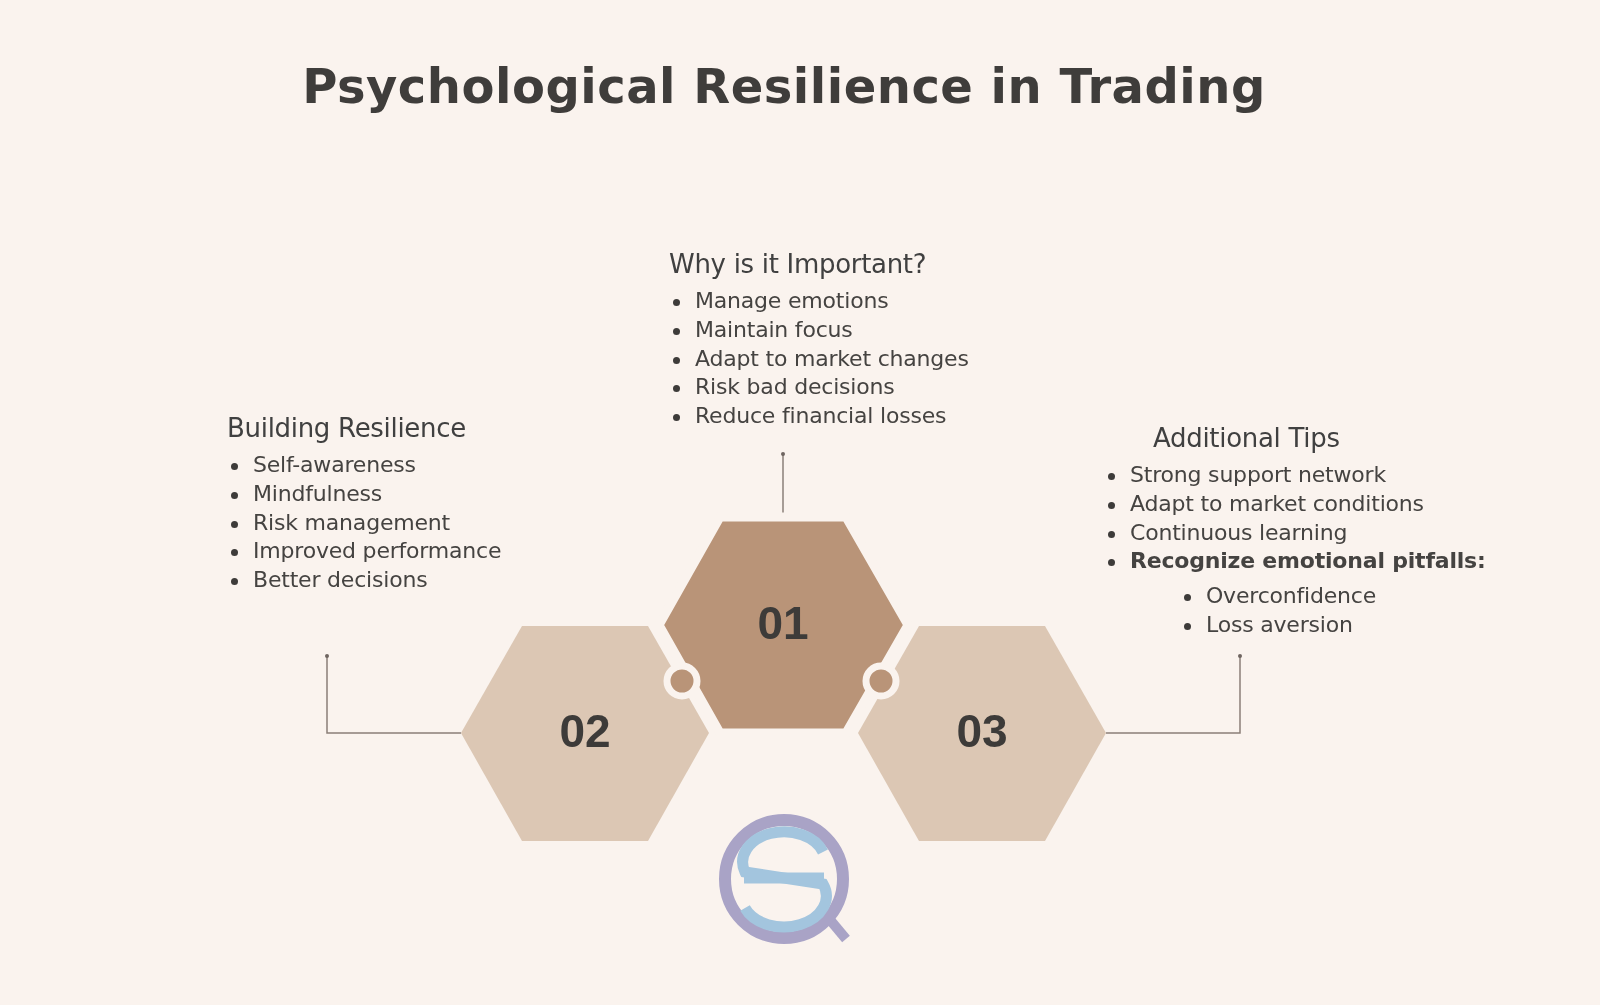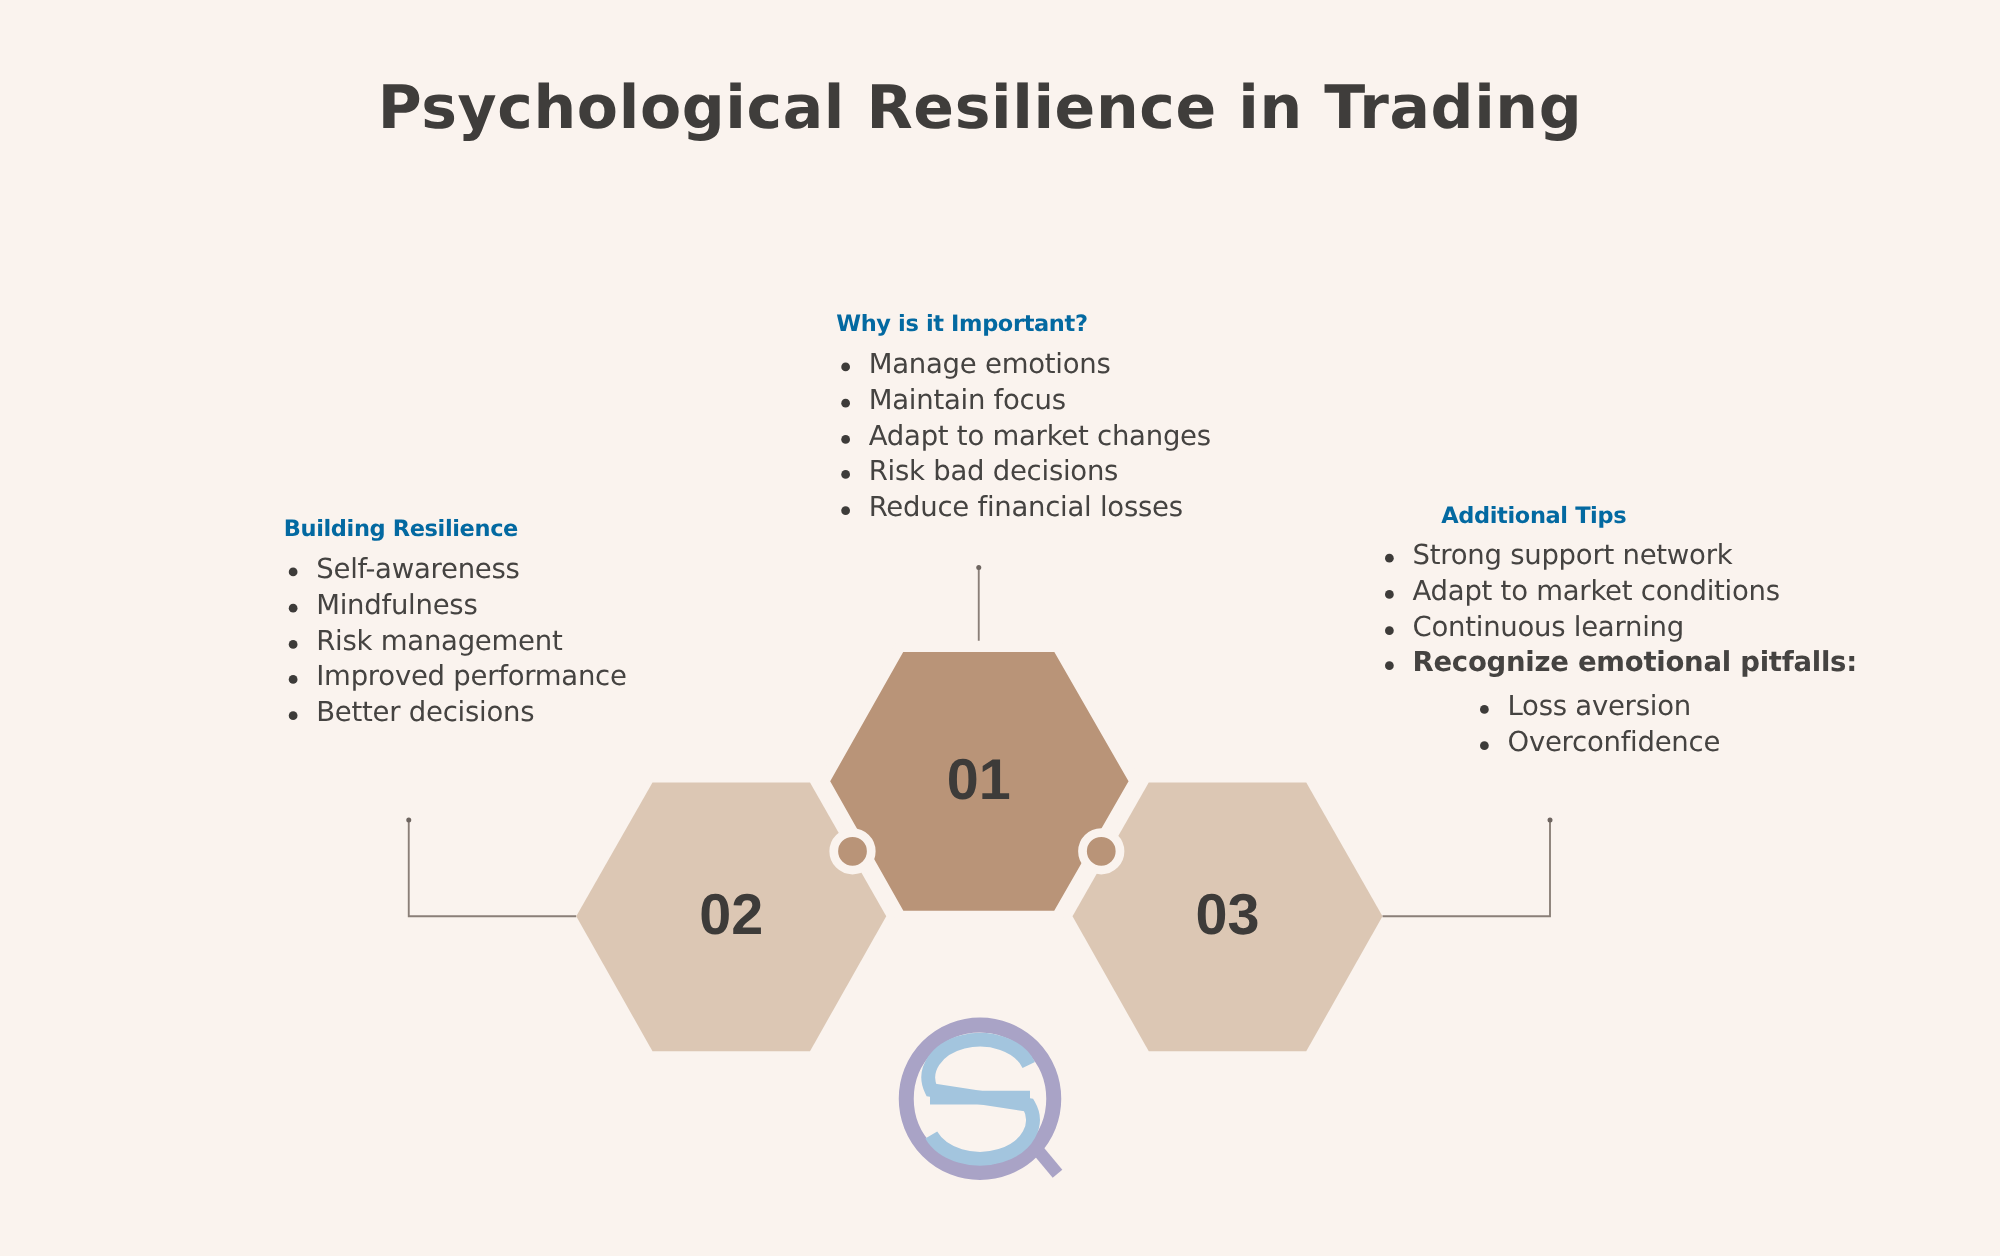--- a/index.html
+++ b/index.html
@@ -12,21 +12,21 @@
     }
     .title {
       position: absolute; left: 0; top: 58px; width: 1568px;
       text-align: center; font-size: 48px; font-weight: bold;
       letter-spacing: 0.5px; color: #3f3d3b;
       font-family: "DejaVu Sans", sans-serif;
     }
     svg.diagram { position: absolute; left: 0; top: 0; }
     .block { position: absolute; }
     .block h3 {
-      margin: 0 0 8px 0; font-size: 18px; font-weight: bold; color: #0369a1;
+      margin: 0 0 8px 0; font-size: 26px; font-weight: normal; color: #404040;
       font-family: "DejaVu Sans", sans-serif; letter-spacing: -0.3px;
     }
     .block ul { margin: 0; padding: 0; list-style: none; }
     .block li {
       font-size: 22px; line-height: 28.8px; position: relative; padding-left: 26px;
       font-family: "DejaVu Sans", sans-serif; color: #454341; letter-spacing: -0.2px;
       white-space: nowrap;
     }
     .block li::before {
       content: ""; position: absolute; left: 4px; top: 12px;
@@ -89,25 +89,25 @@
   <h3>Building Resilience</h3>
   <ul>
     <li>Self-awareness</li>
     <li>Mindfulness</li>
     <li>Risk management</li>
     <li>Improved performance</li>
     <li>Better decisions</li>
   </ul>
 </div>
 
-<div class="block" style="left:1104px; top:402px;">
+<div class="block" style="left:1104px; top:423px;">
   <h3 style="padding-left:49px;">Additional Tips</h3>
   <ul>
     <li>Strong support network</li>
     <li>Adapt to market conditions</li>
     <li>Continuous learning</li>
     <li class="bold">Recognize emotional pitfalls:</li>
   </ul>
   <ul class="sub">
+    <li>Overconfidence</li>
     <li>Loss aversion</li>
-    <li>Overconfidence</li>
   </ul>
 </div>
 
 </body></html>

